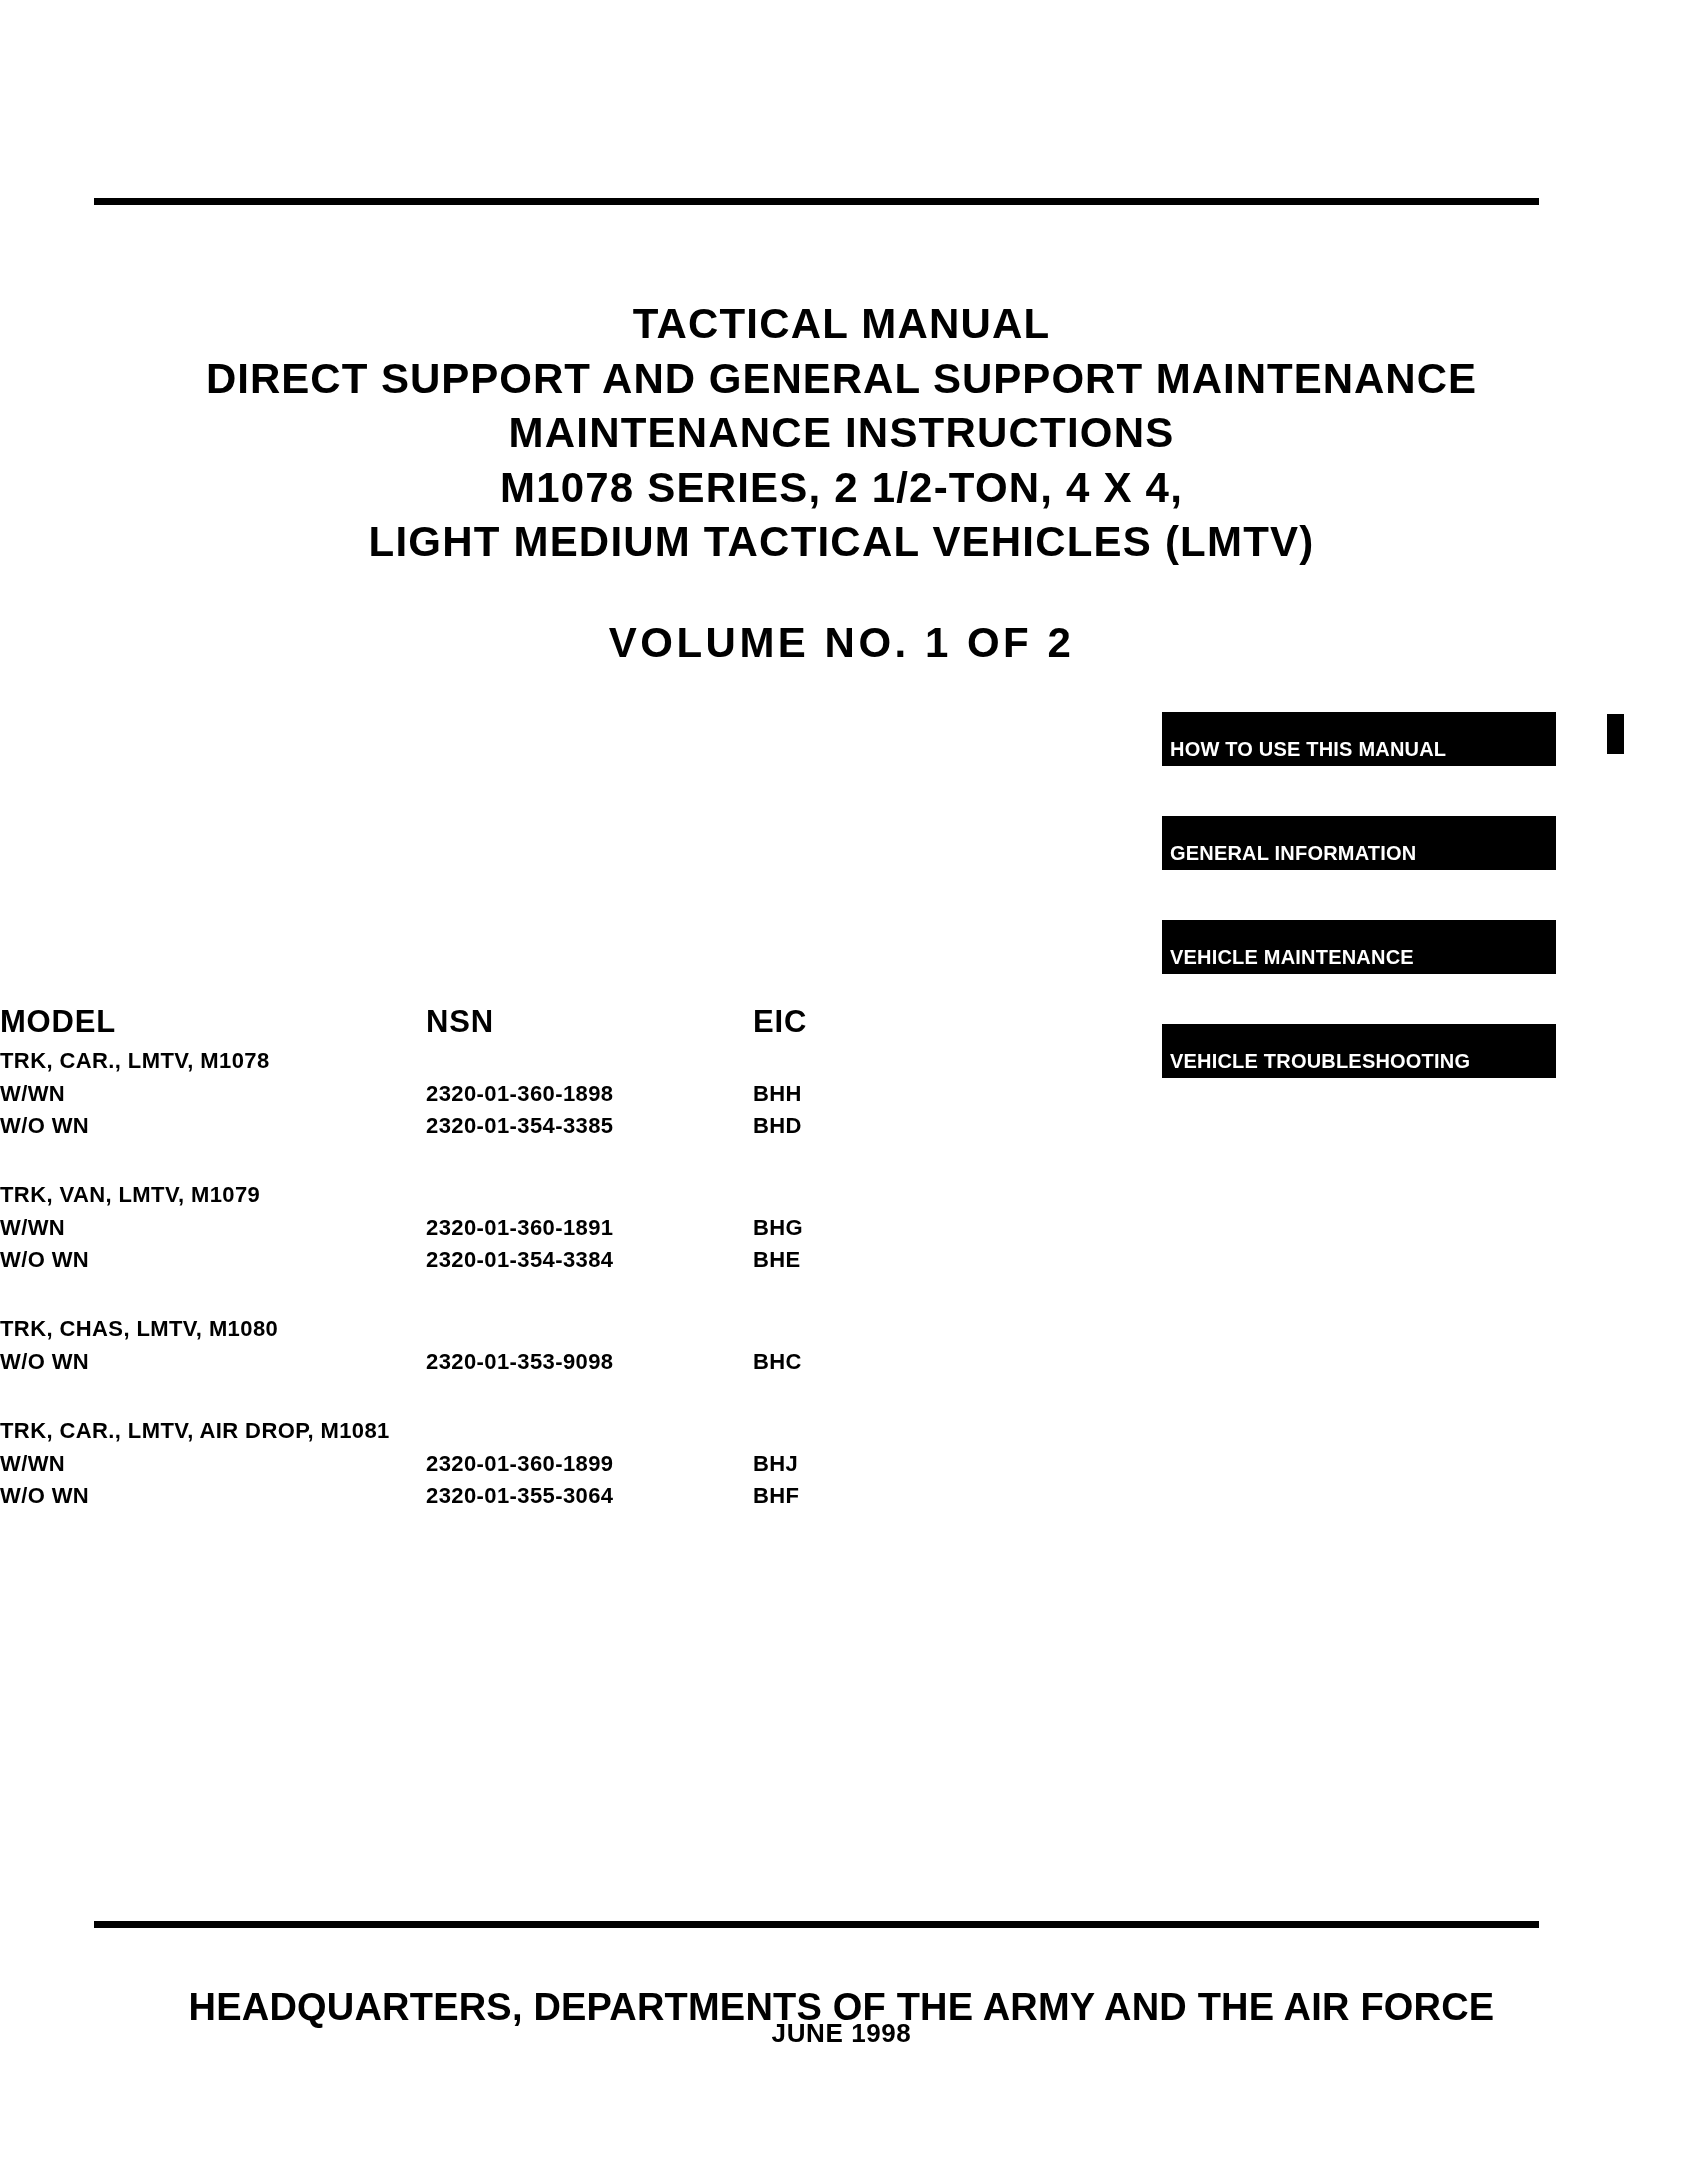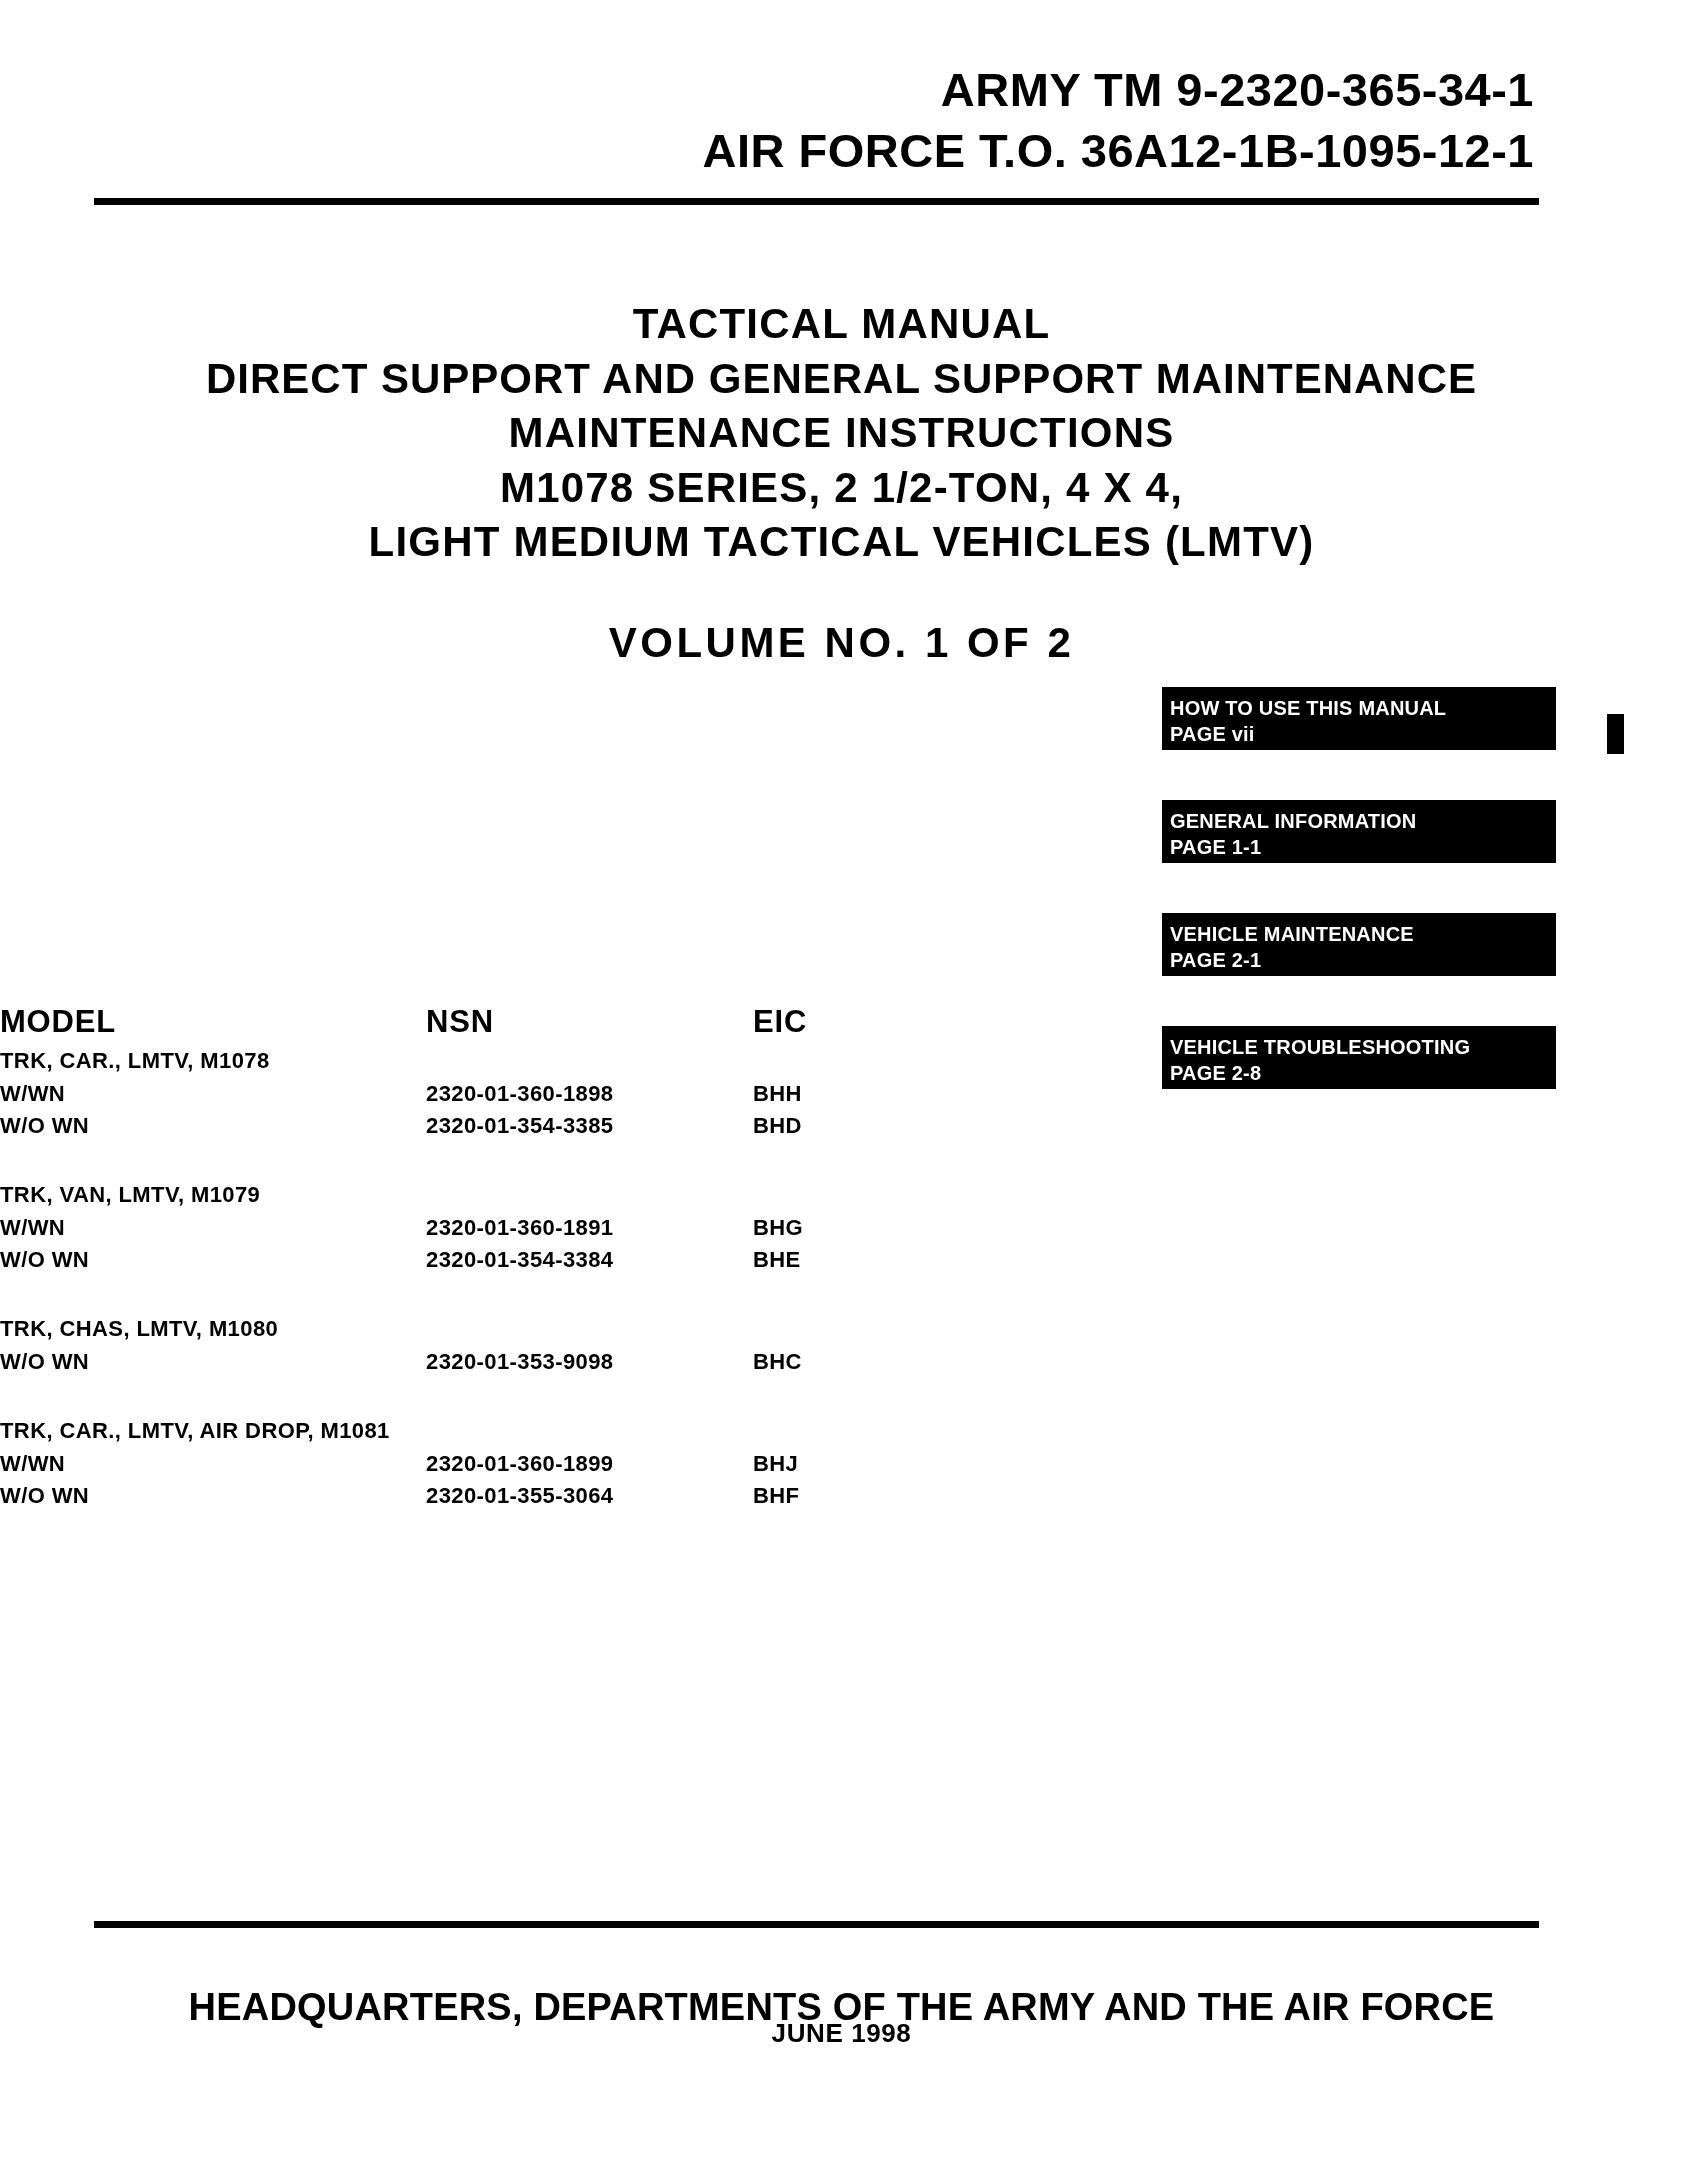--- a/index.html
+++ b/index.html
@@ -76,24 +76,25 @@
   .tabs {
     position: absolute;
     left: 1162px;
     top: 687px;
     width: 394px;
   }
   .tab-box {
     background: #000000;
     color: #ffffff;
     width: 394px;
-    height: 63px;
+    height: 54px;
     margin-bottom: 50px;
-    padding: 8px 0 0 8px;
+    padding: 24px 0 0 8px;
     box-sizing: border-box;
+    margin-top: 25px;
   }
   .tab-title {
     font-size: 20px;
     font-weight: bold;
     line-height: 1.32;
     letter-spacing: 0.2px;
     white-space: nowrap;
   }
   .tab-page {
     font-size: 20px;
@@ -185,24 +186,20 @@
     font-weight: bold;
     letter-spacing: 0.6px;
     white-space: nowrap;
   }
 </style>
 </head>
 <body>
 
 <div class="page">
 
-  <div class="header-block">
-    <div class="header-line">ARMY TM 9-2320-365-34-1</div>
-    <div class="header-line">AIR FORCE T.O. 36A12-1B-1095-12-1</div>
-  </div>
   <div class="rule-top"></div>
 
   <div class="title-block">
     <div class="title-line">TACTICAL  MANUAL</div>
     <div class="title-line wide">DIRECT  SUPPORT  AND  GENERAL  SUPPORT  MAINTENANCE</div>
     <div class="title-line">MAINTENANCE  INSTRUCTIONS</div>
     <div class="title-line">M1078  SERIES,  2  1/2-TON,  4 X 4,</div>
     <div class="title-line">LIGHT  MEDIUM  TACTICAL  VEHICLES  (LMTV)</div>
   </div>
 

